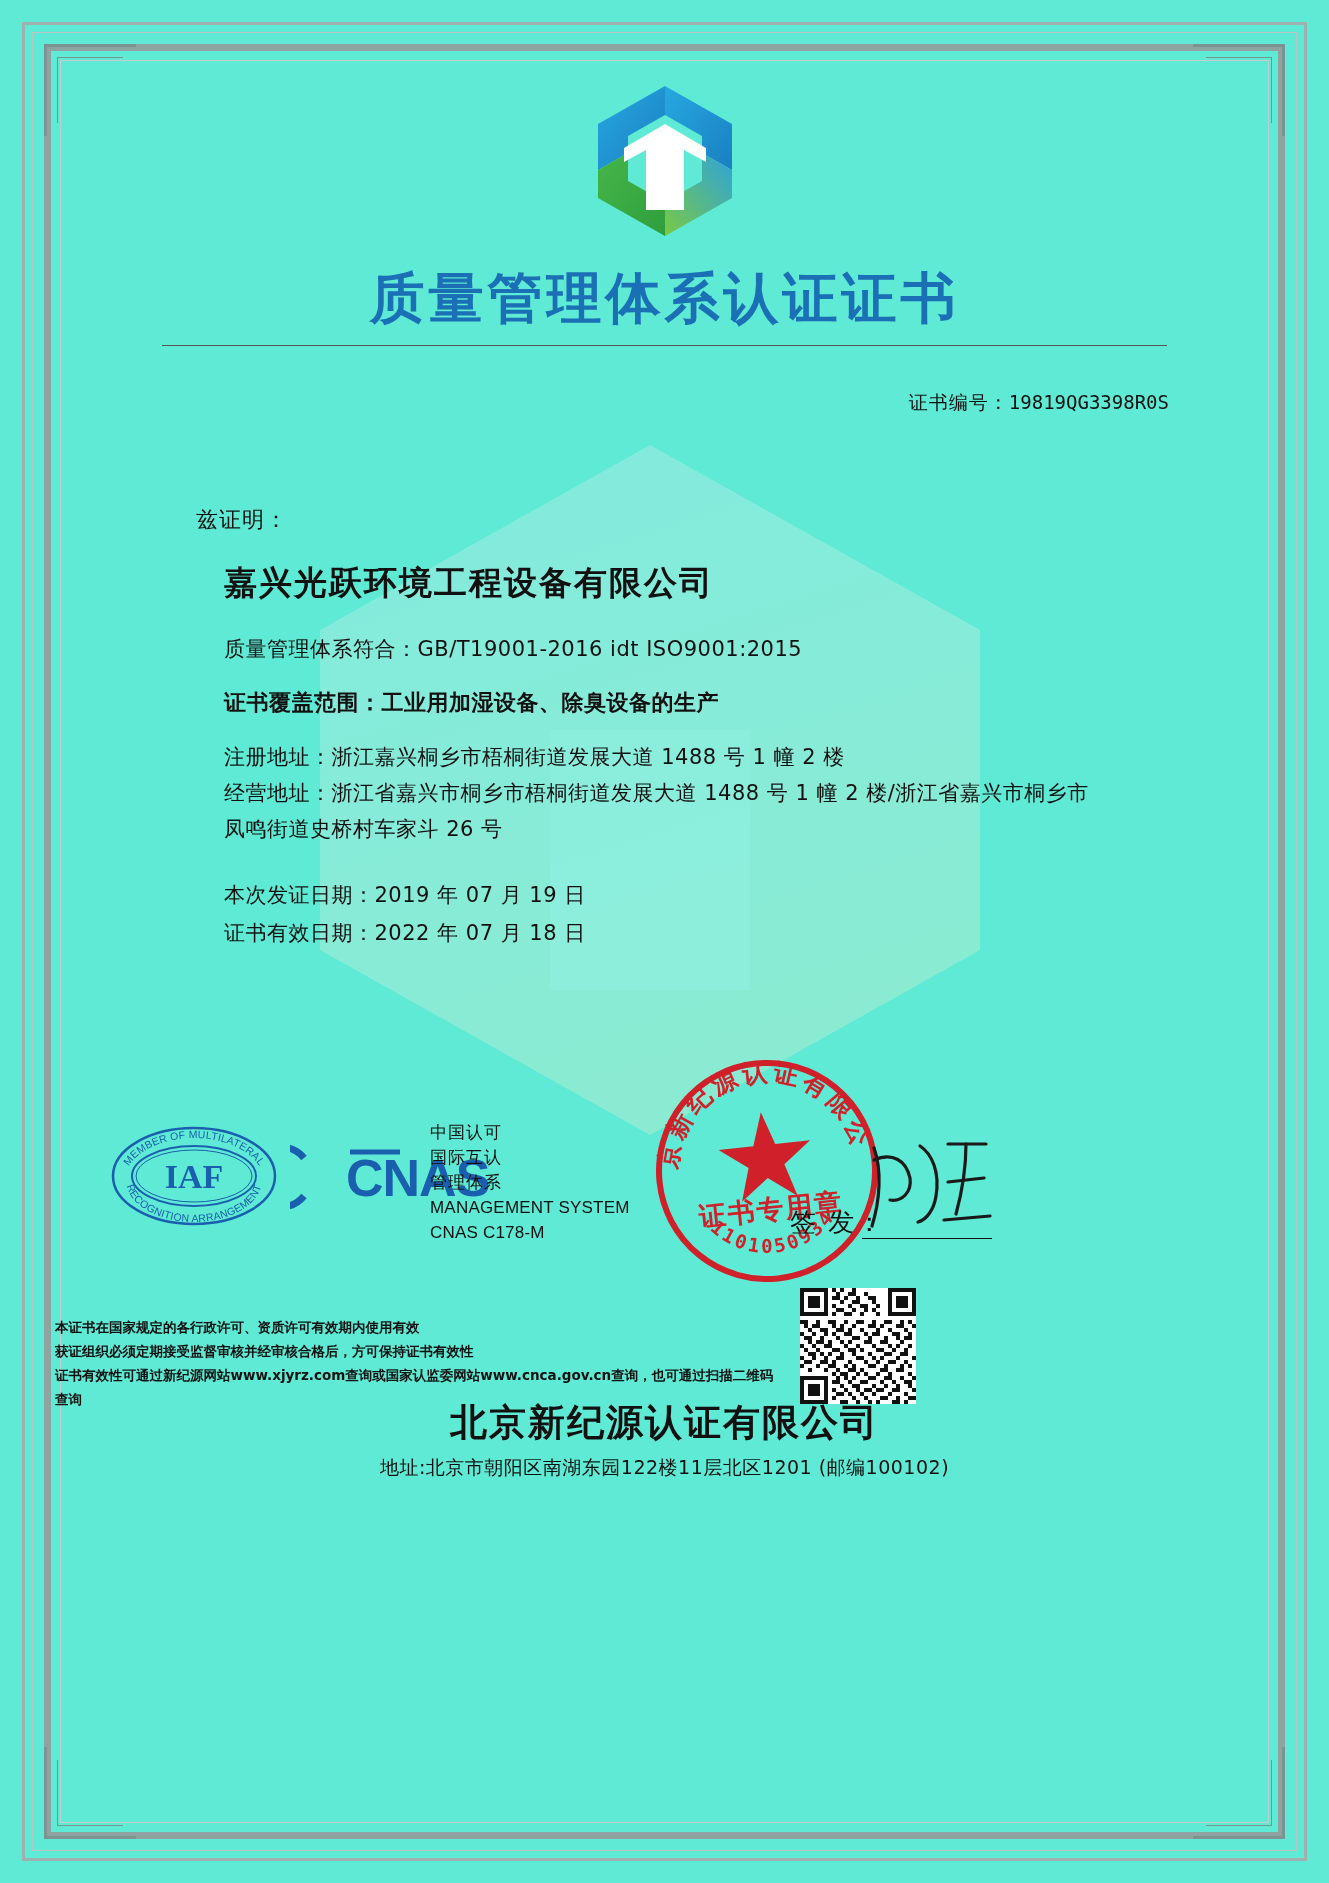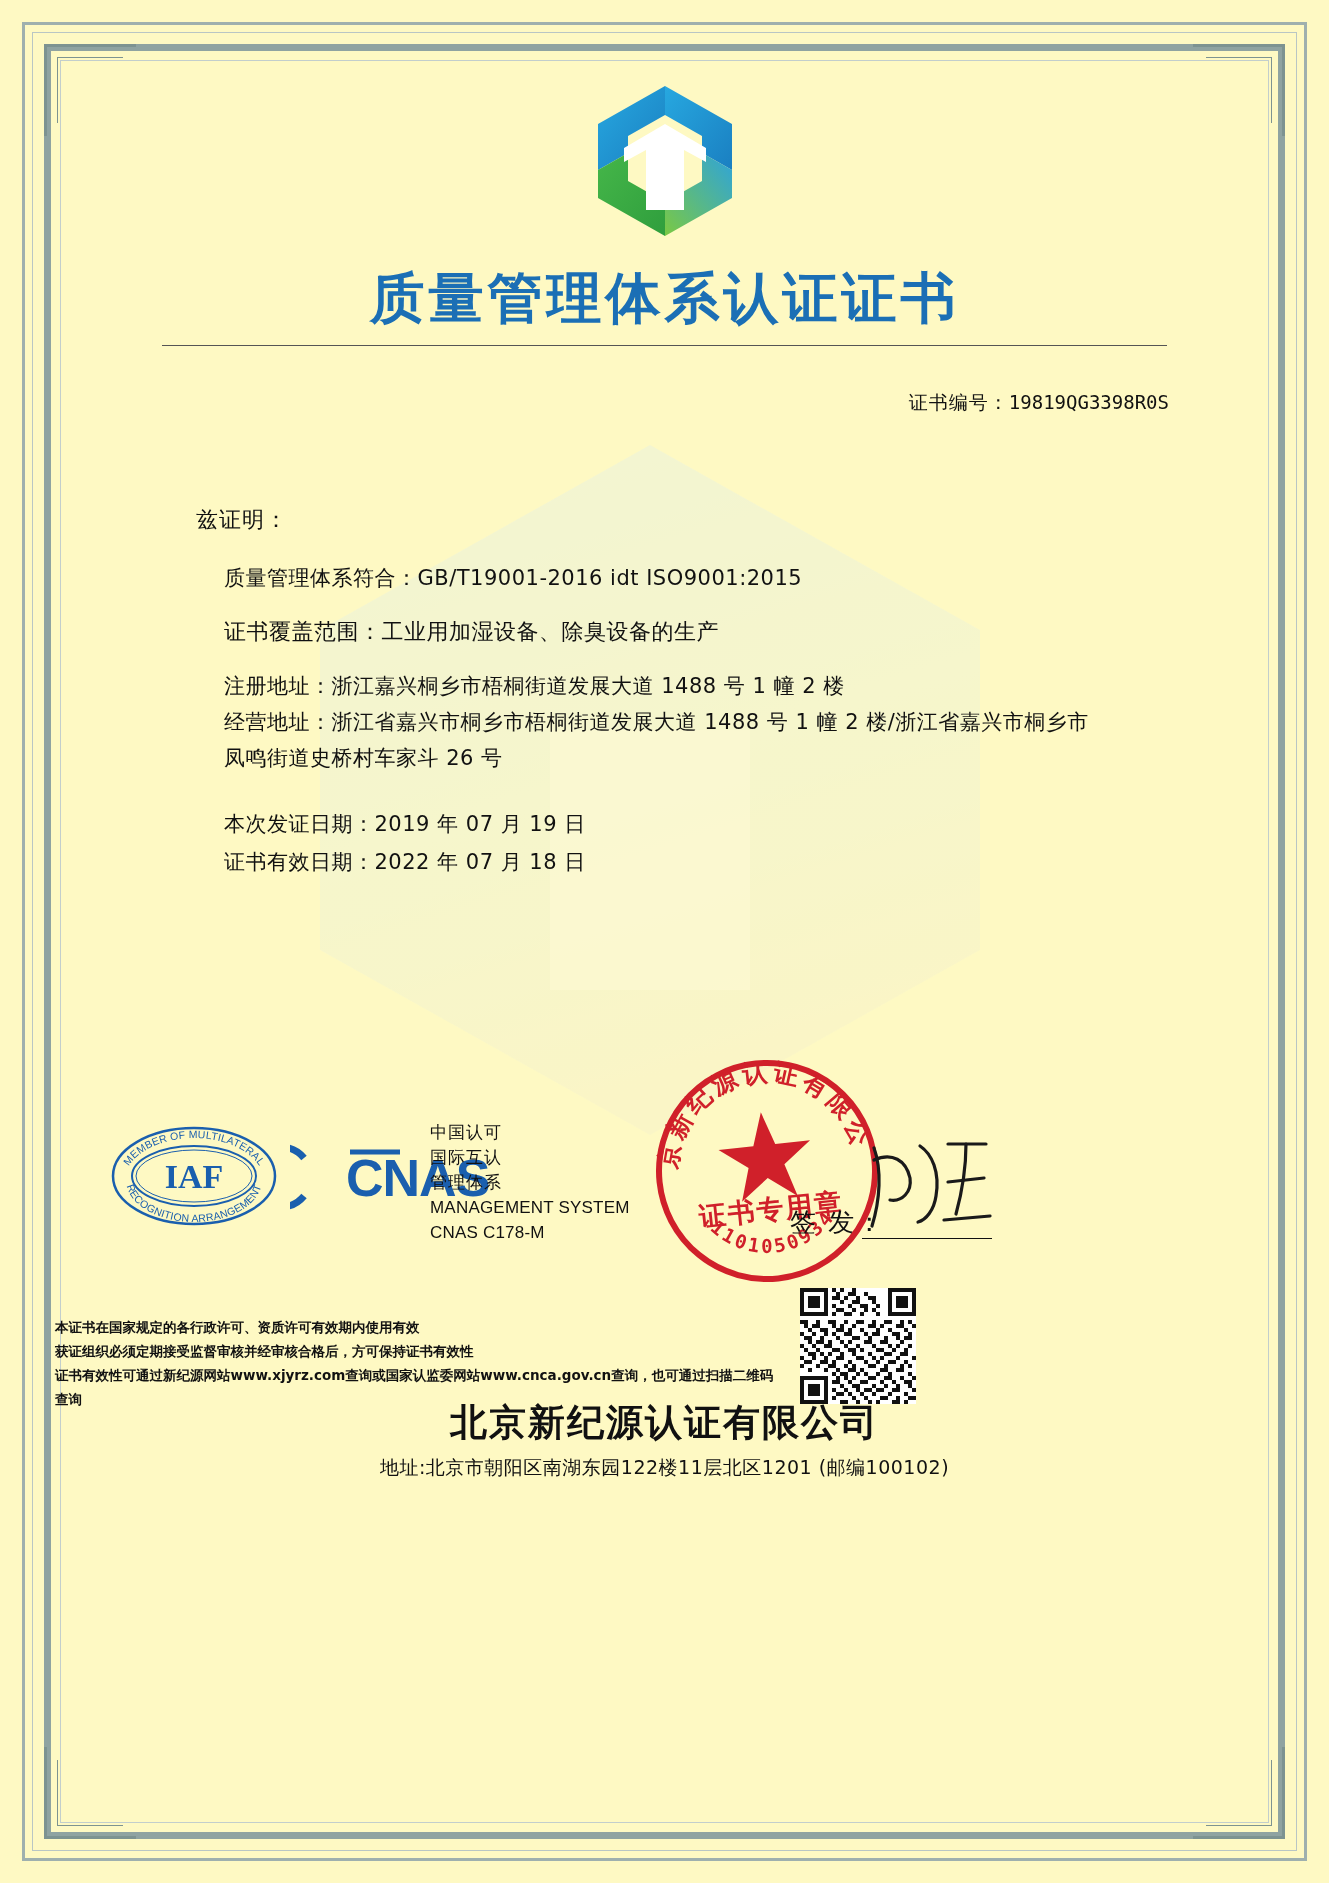--- a/index.html
+++ b/index.html
@@ -7,21 +7,21 @@
     padding: 0;
     background: #ffffff;
   }
   body {
     font-family: "Liberation Sans", sans-serif;
   }
   .page {
     position: relative;
     width: 1329px;
     height: 1883px;
-    background: #fef9c3;
+    background: #5eead4;
     overflow: hidden;
   }
 
   
   .frame-outer {
     position: absolute;
     left: 22px; top: 22px;
     width: 1285px; height: 1839px;
     border: 3px solid #9fb0ae;
     box-sizing: border-box;
@@ -149,21 +149,21 @@
     margin-bottom: 26px;
   }
   .line {
     font-family: "DejaVu Sans", sans-serif;
     font-size: 21px;
     margin-left: 28px;
     margin-bottom: 20px;
     line-height: 34px;
     letter-spacing: 0.5px;
   }
-  .scope { font-size: 22px; font-weight: normal; }
+  .scope { font-size: 22px; font-weight: bold; }
   .addr-group { margin-bottom: 32px; }
   .addr-group .line { margin-bottom: 2px; }
   .dates .line { margin-bottom: 4px; }
 
   
   .marks {
     position: absolute;
     left: 100px;
     top: 1120px;
     width: 640px;
@@ -335,20 +335,21 @@
   <div class="title-rule"></div>
 
   <div class="cert-no-block">
     <div>
       <span class="lbl">证书编号：</span><span class="val">19819QG3398R0S</span>
     </div>
   </div>
 
   <div class="body-block">
     <div class="intro">兹证明：</div>
+    <div class="company">嘉兴光跃环境工程设备有限公司</div>
 
     <div class="line">
       <span>质量管理体系符合：</span><span>GB/T19001-2016 idt ISO9001:2015</span>
     </div>
 
     <div class="line scope">
       <span>证书覆盖范围：</span><span>工业用加湿设备、除臭设备的生产</span>
     </div>
 
     <div class="addr-group">

